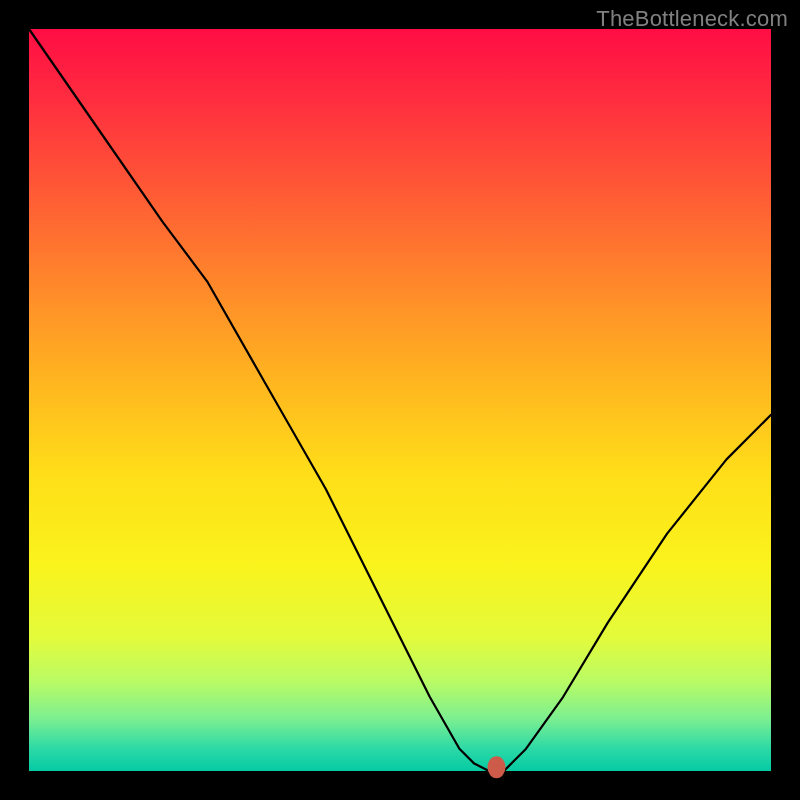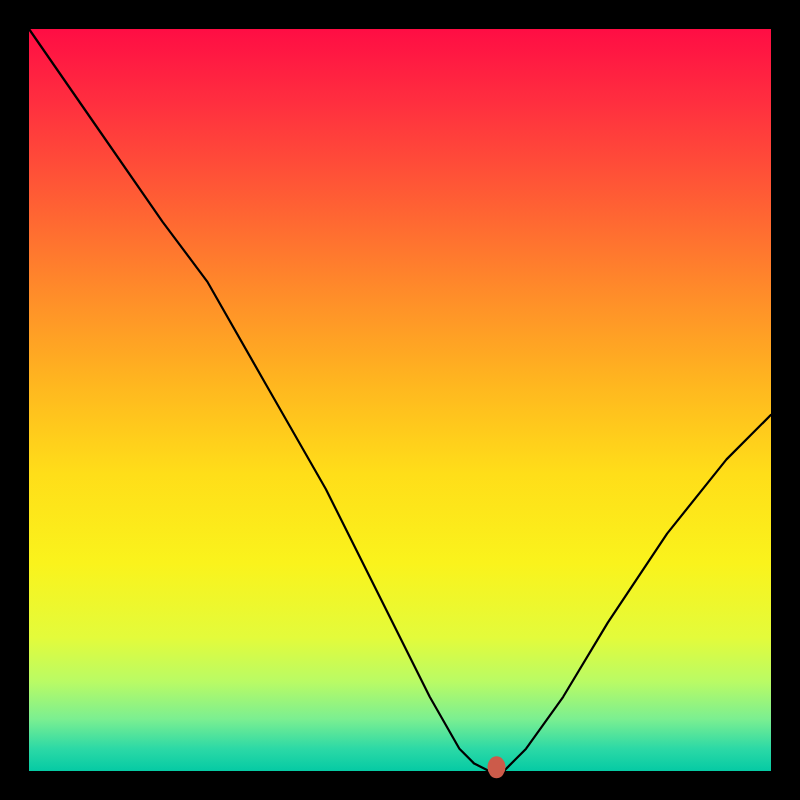--- a/index.html
+++ b/index.html
@@ -63,20 +63,21 @@
     stroke: #000;
     stroke-width: 2.2;
     stroke-linejoin: round;
     stroke-linecap: round;
   }
 </style>
 </head>
 <body>
 
 <div class="frame">
+  <div class="watermark">TheBottleneck.com</div>
 
   <div class="plot-area">
     <svg class="overlay" viewBox="0 0 742 742">
       <path class="curve" d="M0.0 0.0 L66.8 96.5 L133.6 192.9 L178.1 252.3 L237.4 356.2 L296.8 460.0 L356.2 578.8 L400.7 667.8 L430.4 719.7 L445.2 734.6 L460.0 742.0 L474.9 742.0 L497.1 719.7 L534.2 667.8 L578.8 593.6 L638.1 504.6 L697.5 430.4 L742.0 385.8"></path>
       <ellipse class="marker" cx="467.5" cy="738.3" rx="9" ry="11"></ellipse>
     </svg>
   </div>
 </div>
 
 </body></html>

